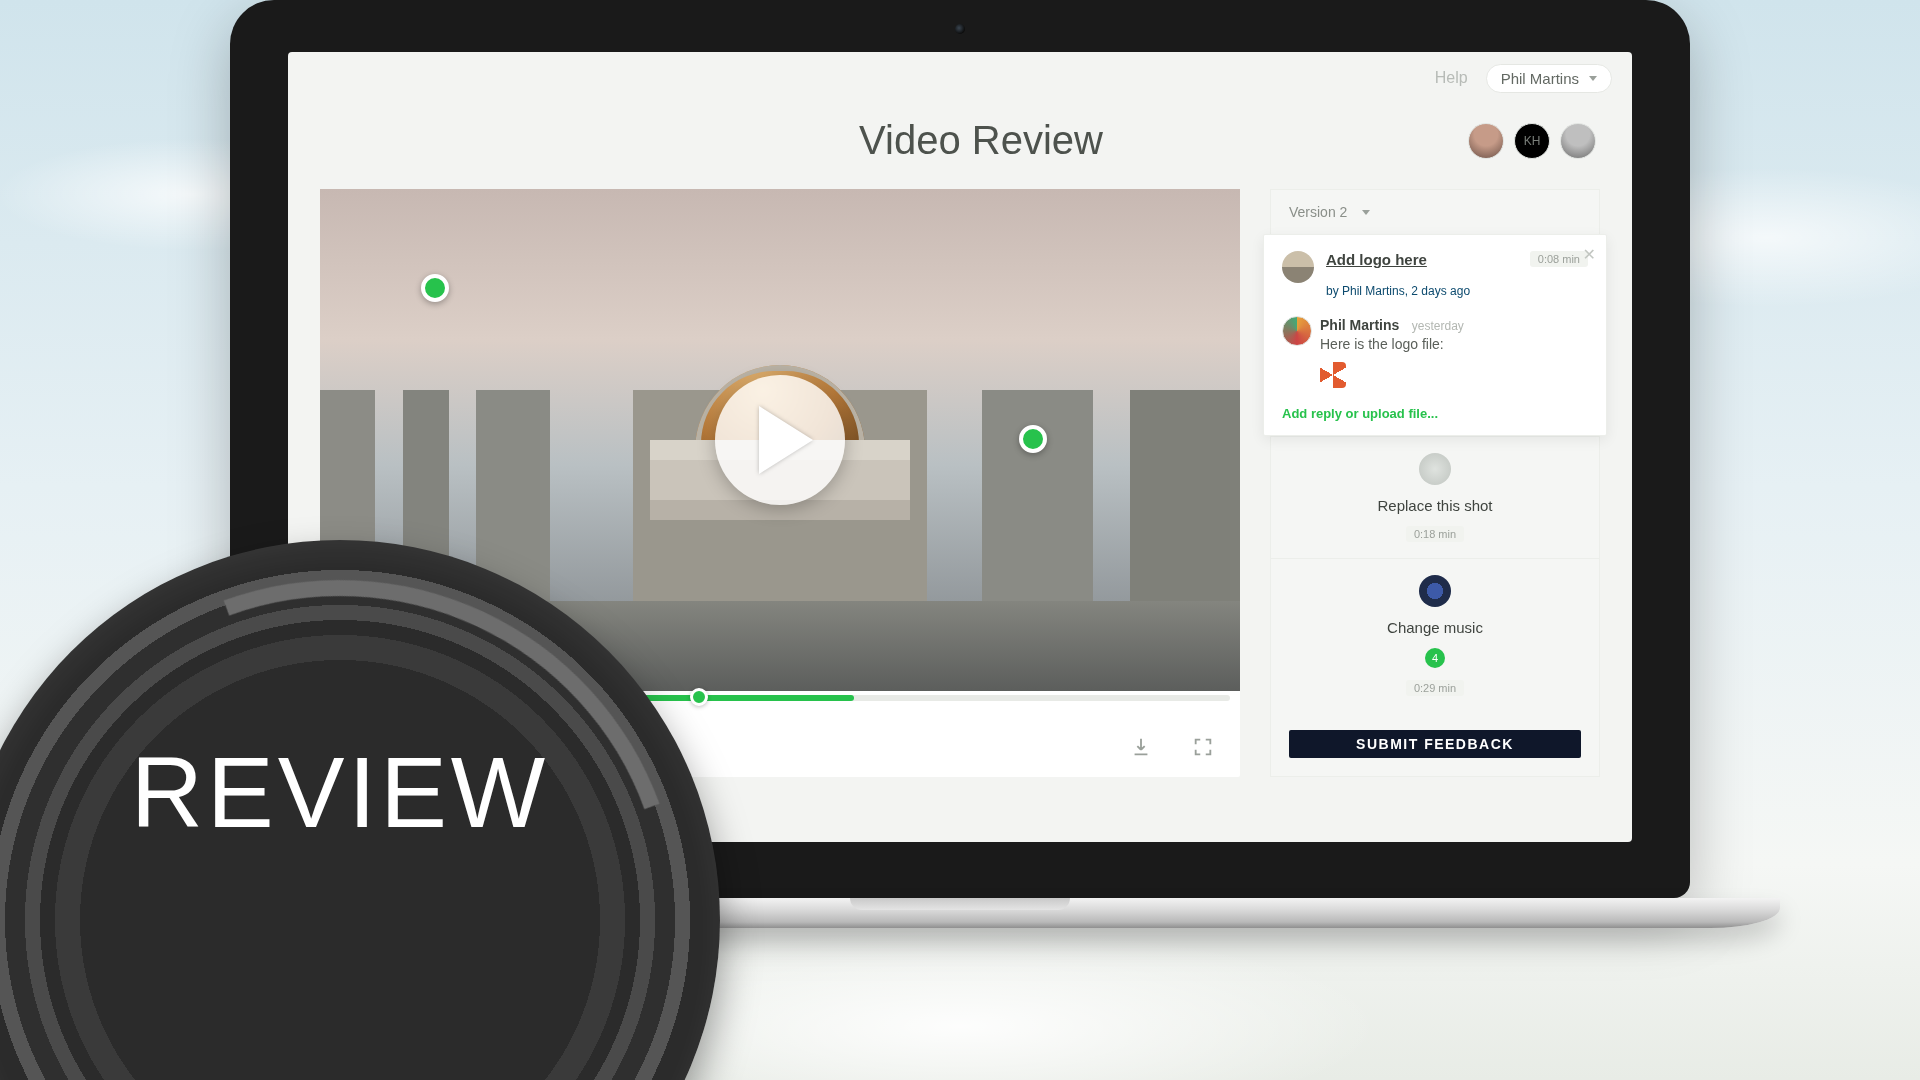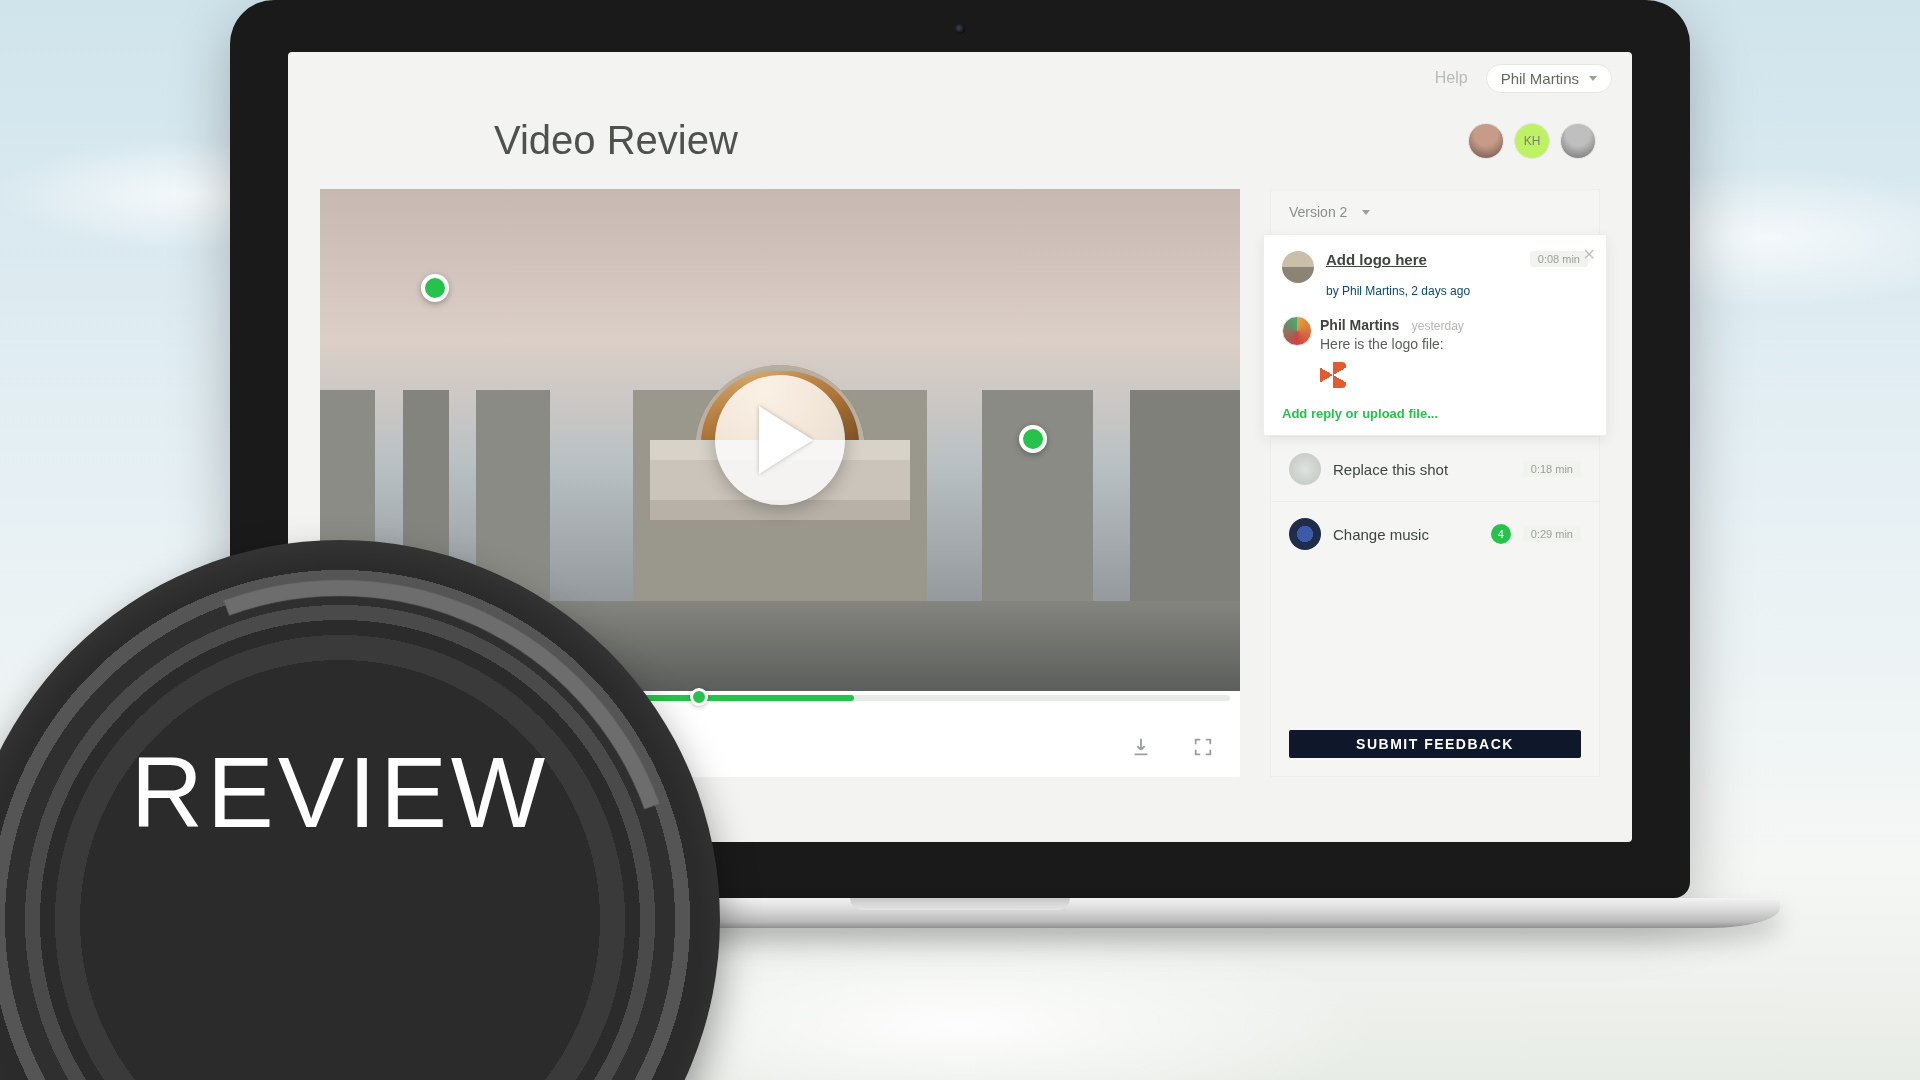--- a/index.html
+++ b/index.html
@@ -72,28 +72,28 @@
     display:flex; align-items:center; gap:10px;
     background:#fff; border:1px solid #e5e7e3; border-radius:18px;
     padding:5px 14px; font-size:15px; color:#636963; cursor:pointer;
   }
   .caret { width:0;height:0;border-left:4px solid transparent;border-right:4px solid transparent;border-top:5px solid #9aa09a;}
   .title-row {
     display:flex; align-items:center; justify-content:space-between;
     padding: 14px 36px 26px;
   }
   .page-title {
-    flex:1; font-size:40px; font-weight:400; color:#4d524d;
+    flex:1; text-align:center; font-size:40px; font-weight:400; color:#4d524d;
     margin-left: 170px;
   }
   .collab {
     display:flex; align-items:center; gap:10px;
   }
   .avatar {
-    width:36px;height:36px;border-radius:50%;background:#bef264;
+    width:36px;height:36px;border-radius:50%;background:#000000;
     display:flex;align-items:center;justify-content:center;
     font-size:12px;color:#7a7f7a;border:1px solid #e2e5e2;
   }
   .avatar.photo1 { background: radial-gradient(circle at 50% 30%, #c69b88 0 40%, #6a4f45 100%); }
   .avatar.photo2 { background: radial-gradient(circle at 50% 30%, #bfbfbf 0 40%, #6b6b6b 100%); }
 
   .workspace {
     display:flex; gap:30px; padding: 0 32px 32px;
     height: calc(100% - 170px);
   }
@@ -224,21 +224,21 @@
     background:
       conic-gradient(#e25b2f 0 60deg, transparent 60deg 120deg, #e25b2f 120deg 180deg, transparent 180deg 240deg, #e25b2f 240deg 300deg, transparent 300deg 360deg);
   }
   .add-reply{
     margin-top:18px; font-size:13px; font-weight:600; color:#27c24c; cursor:pointer;
   }
 
   .list{ flex:1; overflow:auto;}
   .list-item{
     display:flex; align-items:center; gap:12px;
-    padding:16px 18px; border-top:1px solid #eceeea; cursor:pointer;
+    padding:16px 18px; border-top:1px solid #eceeea; cursor:pointer;flex-direction:column;
   }
   .li-title{ flex:1; font-size:15px; color:#3f443f;}
   .count-badge{
     width:20px;height:20px;border-radius:50%;background:#27c24c;color:#fff;
     font-size:11px;display:flex;align-items:center;justify-content:center;
   }
   .thumb2{ width:32px;height:32px;border-radius:50%; background:radial-gradient(circle,#dfe3df,#bfc4bf);}
   .thumb3{ width:32px;height:32px;border-radius:50%;
     background:
       radial-gradient(circle at 50% 50%, #3d5aa8 0 35%, transparent 36%),

